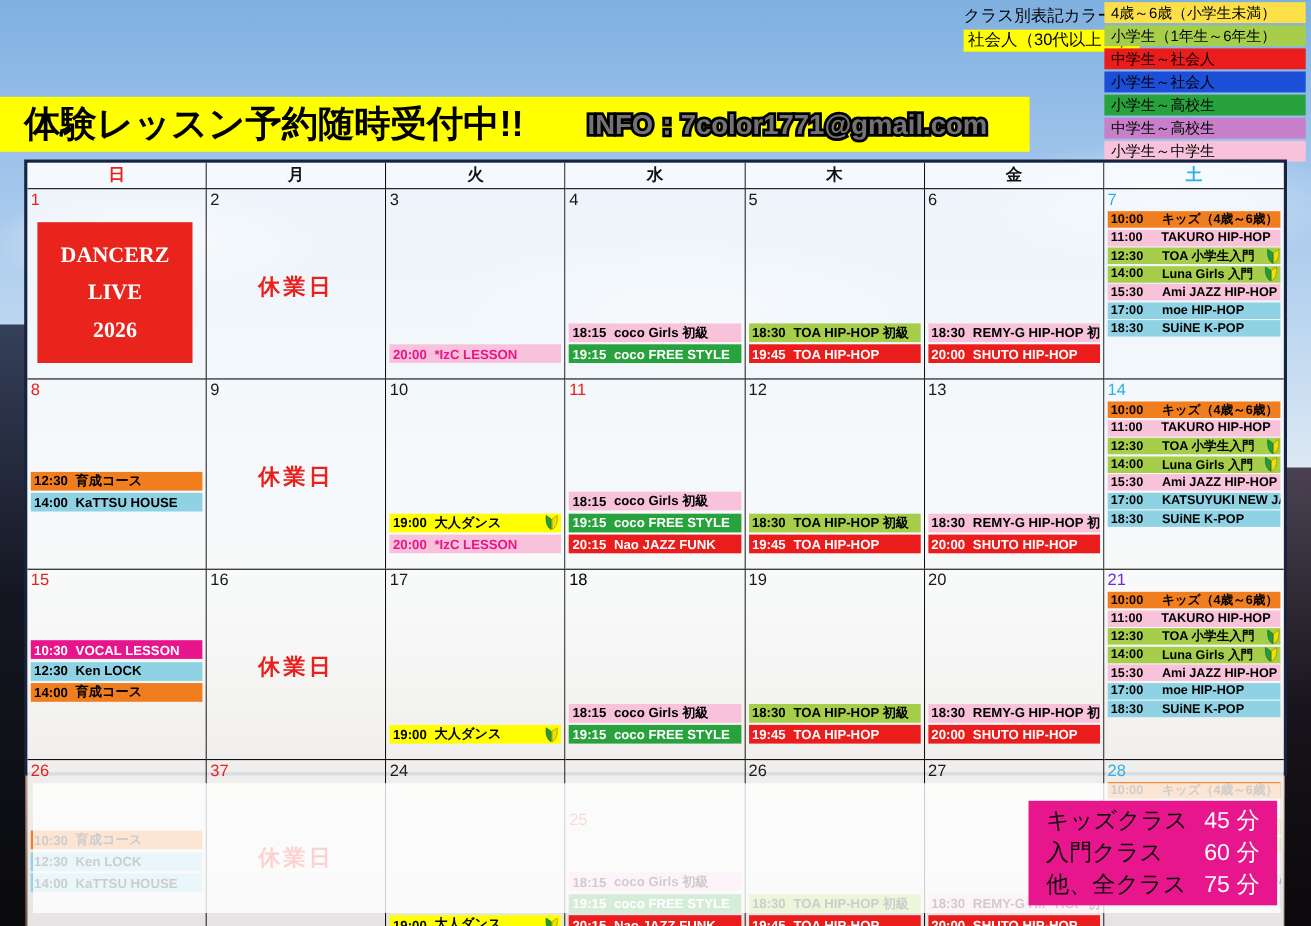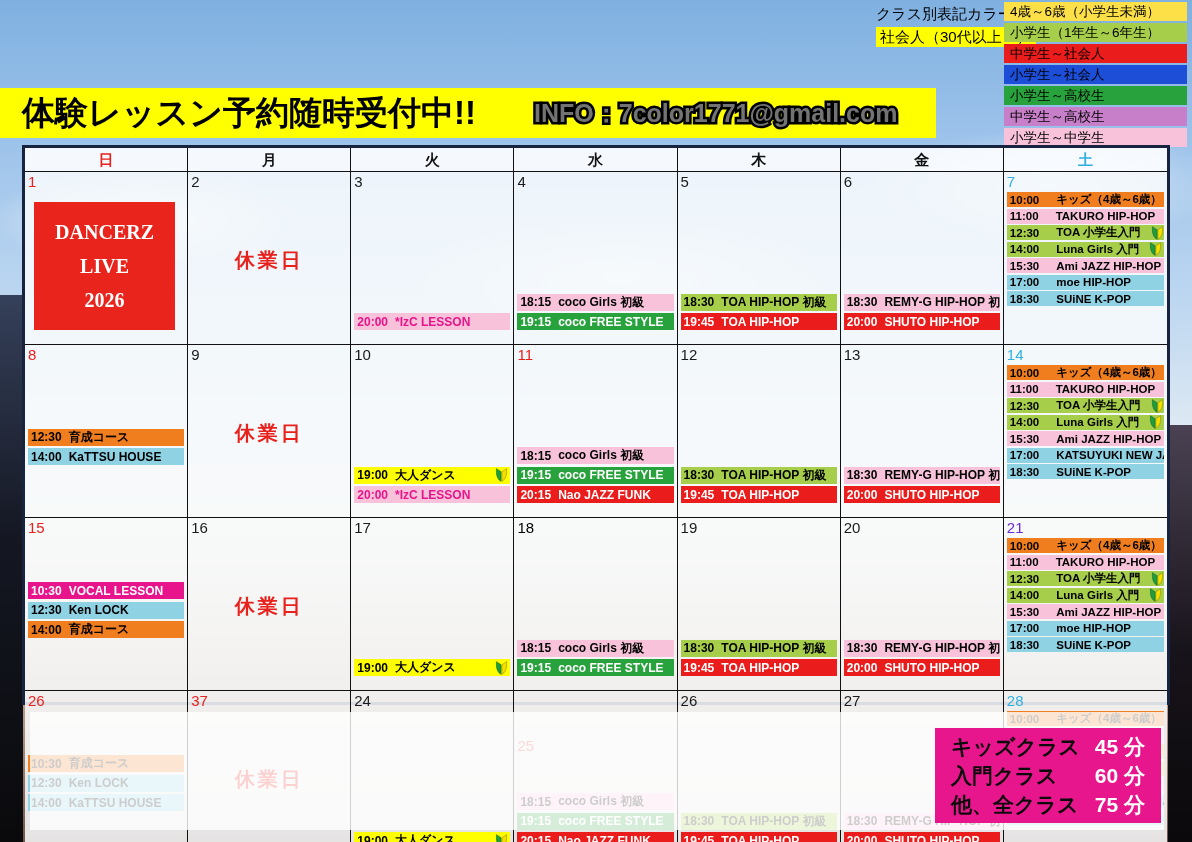--- a/index.html
+++ b/index.html
@@ -56,21 +56,21 @@
   .lesson{display:flex;align-items:center;height:17px;font-size:12px;font-weight:bold;
     padding:0 2px 0 3px;white-space:nowrap;overflow:hidden;flex:none;}
   .sat .lesson{height:15px;font-size:11.5px;gap:10px;}
   .lesson .time{margin-right:7px;flex:none;}
   .badge{margin-left:auto;width:13px;height:14px;flex:none;}
   
   .footer-band{position:absolute;left:30px;top:712px;width:1134px;height:118px;
     background:rgba(255,255,255,.8);}
   .duration-box{position:absolute;left:935px;top:728px;width:226px;height:95px;background:#e8168c;
     display:flex;flex-direction:column;justify-content:center;gap:5px;padding:0 16px;box-sizing:border-box;}
-  .dur-row{display:flex;justify-content:space-between;font-size:21px;font-weight:bold;line-height:24px;text-align:right;}
+  .dur-row{display:flex;justify-content:space-between;font-size:21px;font-weight:normal;line-height:24px;text-align:right;}
   .dur-label{color:#0b0b0b;}
   .dur-value{color:#fff;}
 </style>
 </head>
 <body>
 
 <div class="poster">
   <div class="bg-sky"></div>
   <div class="bg-left"></div>
   <div class="bg-right"></div>

